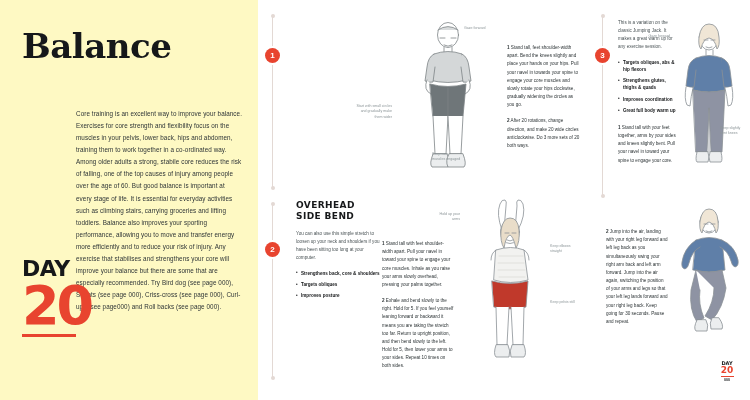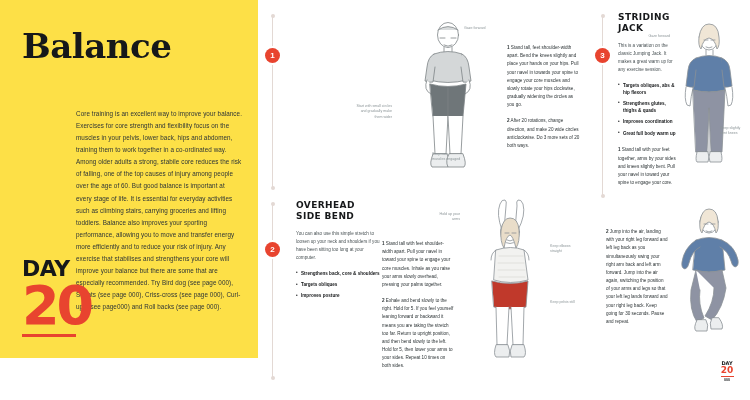--- a/index.html
+++ b/index.html
@@ -1,21 +1,21 @@
 <!DOCTYPE html>
 <html><head>
 <meta charset="utf-8">
 <style>
   html,body{margin:0;padding:0;}
   body{width:750px;height:400px;overflow:hidden;background:#fff;
        font-family:"Liberation Sans",sans-serif;}
   .spread{position:relative;width:750px;height:400px;display:flex;}
 
   
-  .left-page{position:relative;width:258px;height:358px;background:#fde047;flex:0 0 258px;}
+  .left-page{position:relative;width:258px;height:400px;background:#fef9c3;flex:0 0 258px;}
   .title{position:absolute;left:22px;top:26px;font-family:"DejaVu Serif",serif;
          font-weight:700;font-size:34px;letter-spacing:-0.5px;color:#16181a;}
   .intro{position:absolute;left:76px;top:108px;width:166px;font-size:6.3px;
          line-height:1.92;color:#2d3436;letter-spacing:.08px;text-align:left;}
   .day-badge{position:absolute;left:22px;top:258px;width:64px;}
   .day-word{font-family:"DejaVu Sans",sans-serif;font-weight:700;font-size:22px;
             letter-spacing:-0.5px;color:#16181a;line-height:1;}
   .day-num{font-family:"DejaVu Sans",sans-serif;font-weight:700;font-size:54px;
            line-height:.9;color:#e8442f;letter-spacing:-3px;margin-top:2px;}
   .day-rule{width:54px;height:3px;background:#e8442f;margin-top:3px;}
@@ -120,21 +120,20 @@
       <div class="step">
         <b>2</b>
         <span>After 20 rotations, change direction, and make 20 wide circles anticlockwise. Do 3 more sets of 20 both ways.</span>
       </div>
     </div>
 
     <div class="section" style="left:344px;top:12px;width:140px;height:188px;">
       <div class="rail" style="left:0;top:4px;height:180px;"></div>
       <div class="num" style="left:-7px;top:36px;">3</div>
       <div style="position:absolute;left:16px;top:0;width:60px;">
-        <div class="sec-title">STRIDING JACK</div>
         <div class="sec-intro">This is a variation on the classic Jumping Jack. It makes a great warm up for any exercise session.</div>
         <ul class="bullets">
           <li>Targets obliques, abs &amp; hip flexors</li>
           <li>Strengthens glutes, thighs &amp; quads</li>
           <li>Improves coordination</li>
           <li>Great full body warm up</li>
         </ul>
         <div class="steps" style="margin-top:9px;width:60px;">
           <div class="step">
             <b>1</b>

